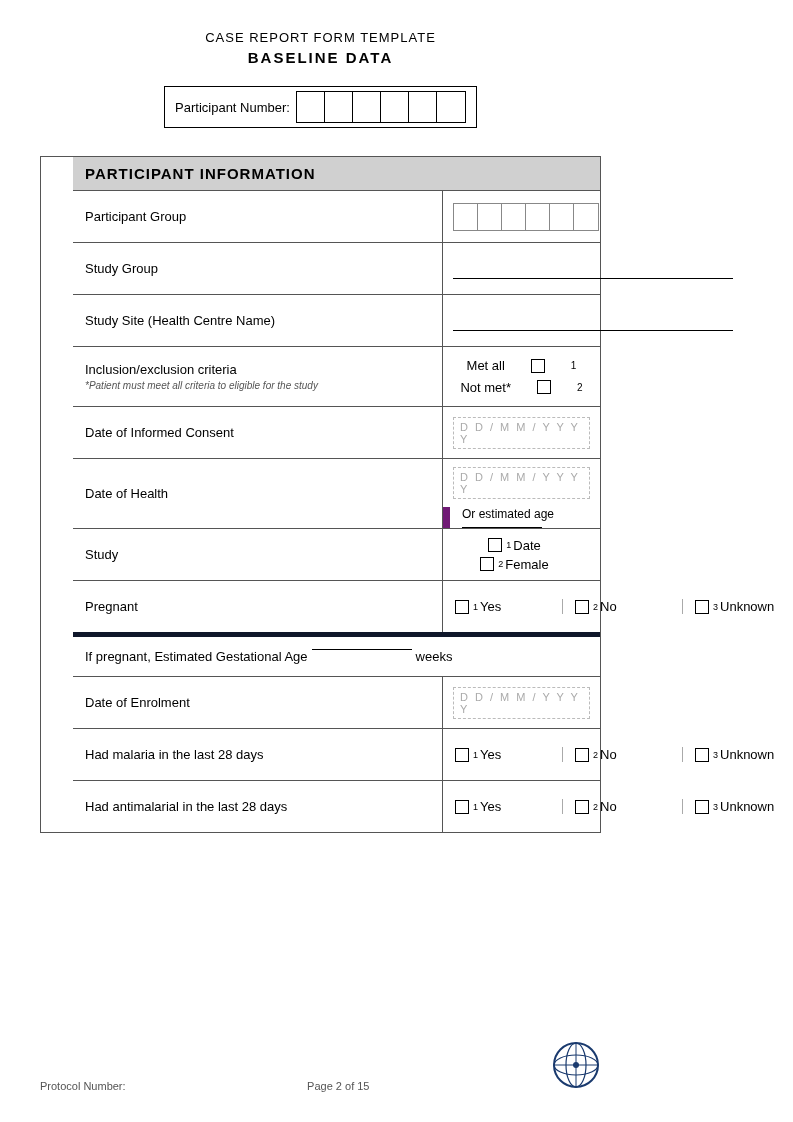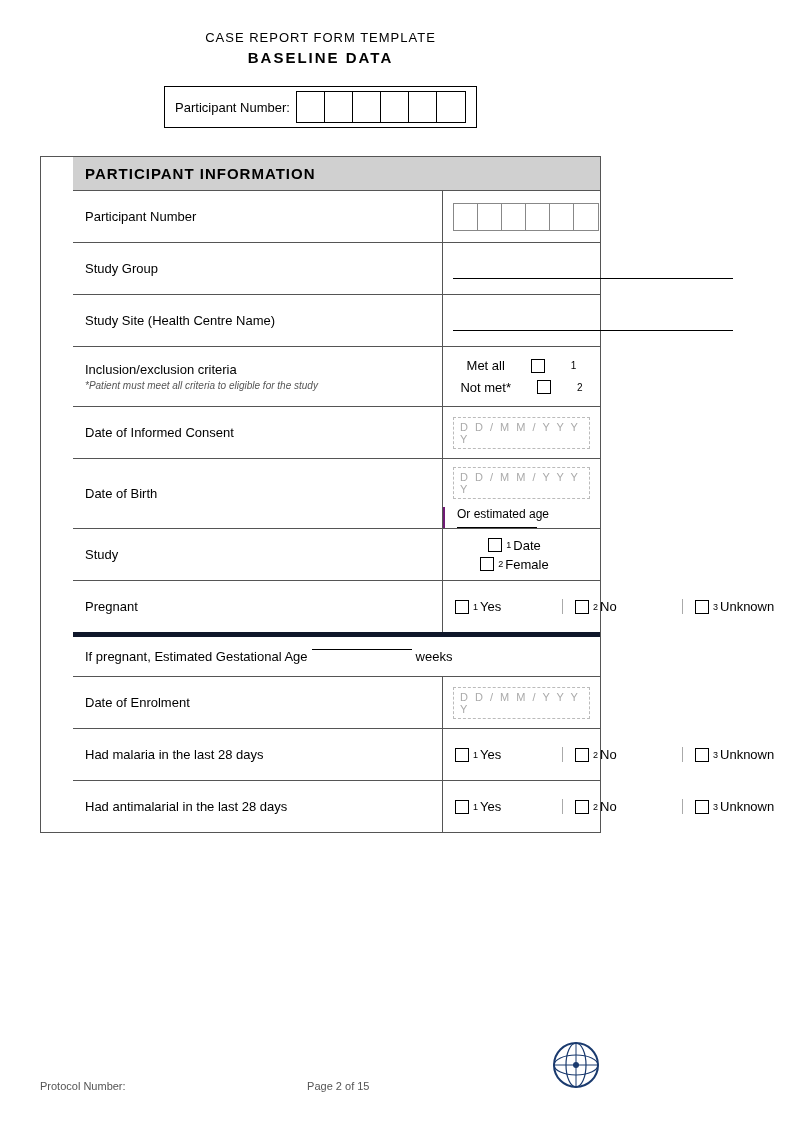--- a/index.html
+++ b/index.html
@@ -221,21 +221,21 @@
       display: flex;
       align-items: center;
       width: 100%;
     }
 
     .dob-date-section {
       flex: 1;
     }
 
     .dob-estimated {
-      border-left: 2px solid #701a75;
+      border-left: 7px solid #701a75;
       padding: 0 12px;
       min-width: 140px;
       display: flex;
       flex-direction: column;
       align-items: flex-start;
       justify-content: center;
     }
 
     .dob-estimated-label {
       font-size: 12px;
@@ -309,21 +309,21 @@
         <div class="pn-box"></div>
       </div>
     </div>
   </div>
 
   <div class="section">
     <div class="section-header">PARTICIPANT INFORMATION</div>
 
     <div class="form-row">
       <div class="row-label">
-        <span>Participant Number</span>
+        <span>Participant Group</span>
       </div>
       <div class="row-content">
         <div class="pn-table-boxes">
           <div class="pn-table-box"></div>
           <div class="pn-table-box"></div>
           <div class="pn-table-box"></div>
           <div class="pn-table-box"></div>
           <div class="pn-table-box"></div>
           <div class="pn-table-box"></div>
         </div>
@@ -373,21 +373,21 @@
       </div>
       <div class="row-content">
         <div class="date-dashed">
           D D / M M / Y Y Y Y
         </div>
       </div>
     </div>
 
     <div class="form-row">
       <div class="row-label">
-        <span>Date of Birth</span>
+        <span>Date of Health</span>
       </div>
       <div class="row-content dob-row-content" style="padding:0;">
         <div class="dob-date-section" style="padding:8px 10px;">
           <div class="date-dashed">
             D D / M M / Y Y Y Y
           </div>
         </div>
         <div class="dob-estimated">
           <div class="dob-estimated-label">Or estimated age</div>
           <div class="dob-estimated-line"></div>

